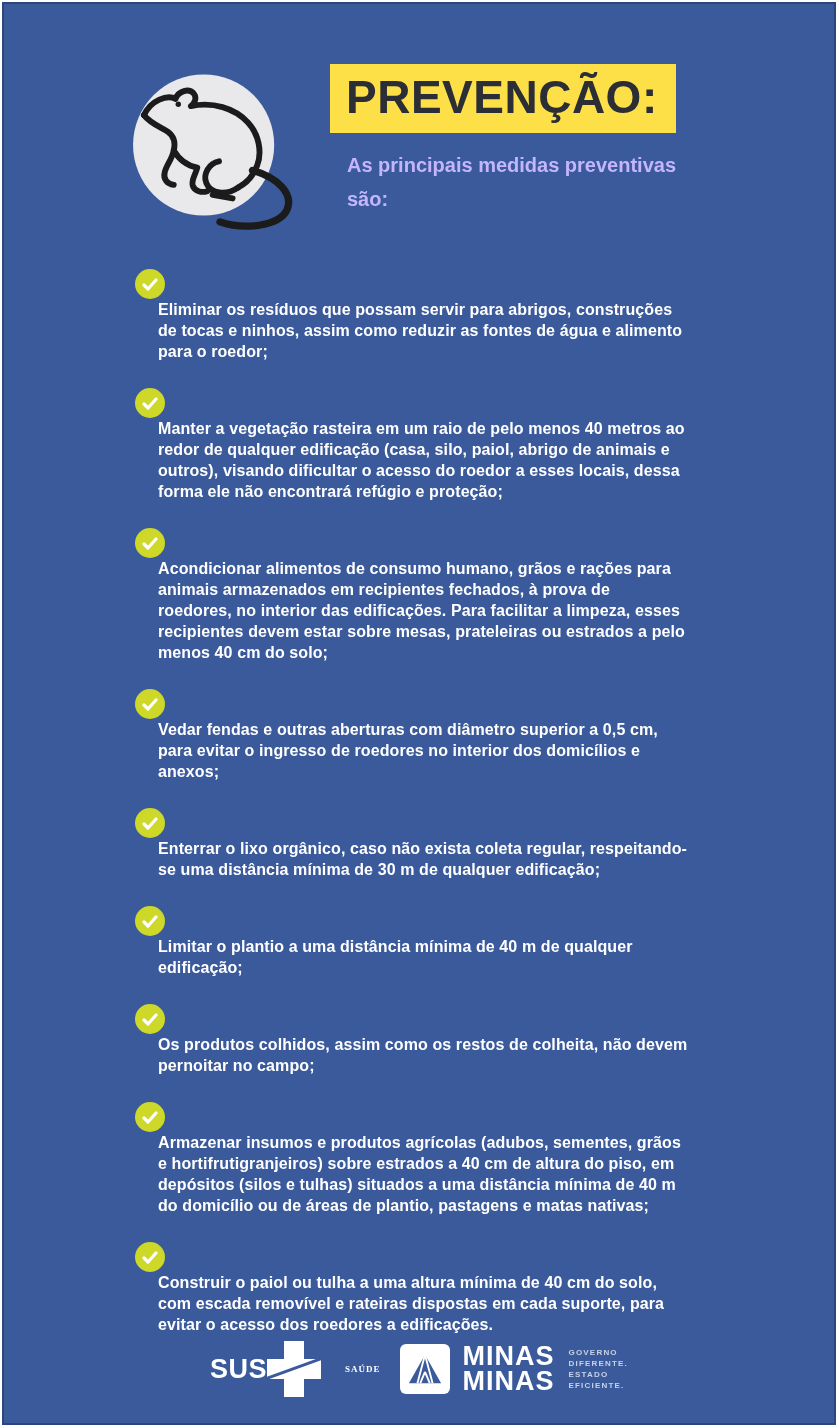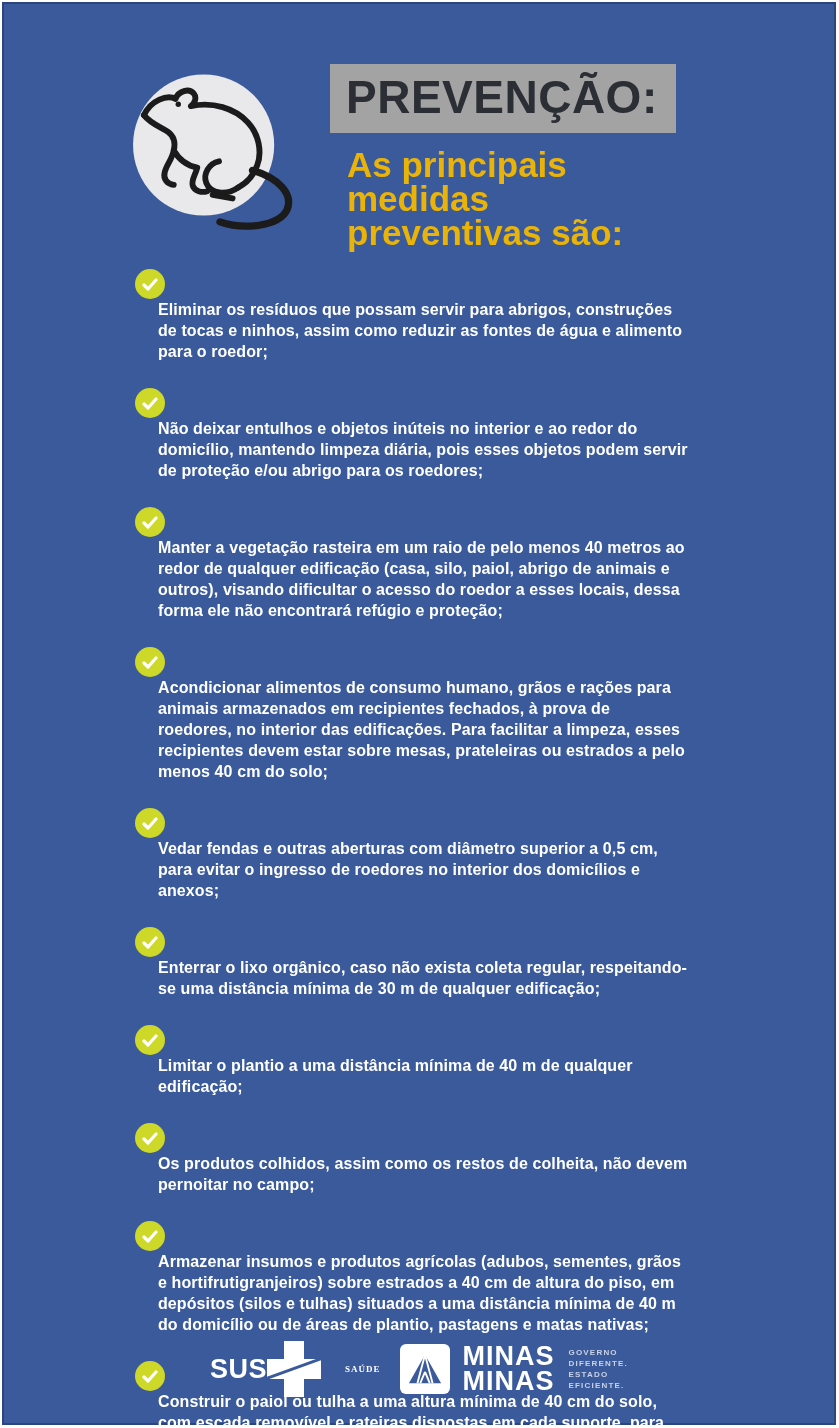--- a/index.html
+++ b/index.html
@@ -7,29 +7,29 @@
   .poster{
     position:relative; width:834px; height:1423px; margin:2px 3px 3px 2px;
     background:#3a5a9b; overflow:hidden;
     box-shadow: inset 0 0 0 2px rgba(26,46,88,.45);
   }
   
   .header{ position:absolute; top:0; left:0; width:100%; height:250px; }
   .rat-wrap{ position:absolute; left:122px; top:58px; width:190px; height:180px; }
   .title-box{
     position:absolute; left:328px; top:62px;
-    background:#a3a3a3; padding:8px 18px 10px 16px;
+    background:#fde047; padding:8px 18px 10px 16px;
   }
   .title-box h1{
     font-size:46px; font-weight:800; letter-spacing:.5px;
     color:#2b2e35; line-height:1.1; white-space:nowrap;
   }
   .subtitle{
     position:absolute; left:345px; top:146px; width:335px;
-    color:#eab308; font-size:35px; font-weight:700; line-height:34px;
+    color:#c4b5fd; font-size:20px; font-weight:700; line-height:34px;
   }
   
   .list{ position:absolute; top:266px; left:133px; width:585px; }
   .item{ display:flex; align-items:flex-start; margin-bottom:25px;flex-direction:column; }
   .check{
     flex:0 0 30px; width:30px; height:30px; margin-top:1px;
     background:#cdd828; border-radius:50%;
     display:flex; align-items:center; justify-content:center;
   }
   .check svg{ display:block; }
@@ -101,28 +101,20 @@
 
     <div class="item">
       <span class="check">
           <svg width="16" height="13" viewBox="0 0 16 13">
             <path d="M2,7 L6,11 L14,2" fill="none" stroke="#ffffff" stroke-width="3.2" stroke-linecap="round" stroke-linejoin="round"></path>
           </svg>
         </span>
       <p class="item-text">Eliminar os resíduos que possam servir para abrigos, construções de tocas e ninhos, assim como reduzir as fontes de água e alimento para o roedor;</p>
     </div>
 
-    <div class="item">
-      <span class="check">
-          <svg width="16" height="13" viewBox="0 0 16 13">
-            <path d="M2,7 L6,11 L14,2" fill="none" stroke="#ffffff" stroke-width="3.2" stroke-linecap="round" stroke-linejoin="round"></path>
-          </svg>
-        </span>
-      <p class="item-text">Não deixar entulhos e objetos inúteis no interior e ao redor do domicílio, mantendo limpeza diária, pois esses objetos podem servir de proteção e/ou abrigo para os roedores;</p>
-    </div>
 
     <div class="item">
       <span class="check">
           <svg width="16" height="13" viewBox="0 0 16 13">
             <path d="M2,7 L6,11 L14,2" fill="none" stroke="#ffffff" stroke-width="3.2" stroke-linecap="round" stroke-linejoin="round"></path>
           </svg>
         </span>
       <p class="item-text">Manter a vegetação rasteira em um raio de pelo menos 40 metros ao redor de qualquer edificação (casa, silo, paiol, abrigo de animais e outros), visando dificultar o acesso do roedor a esses locais, dessa forma ele não encontrará refúgio e proteção;</p>
     </div>
 

